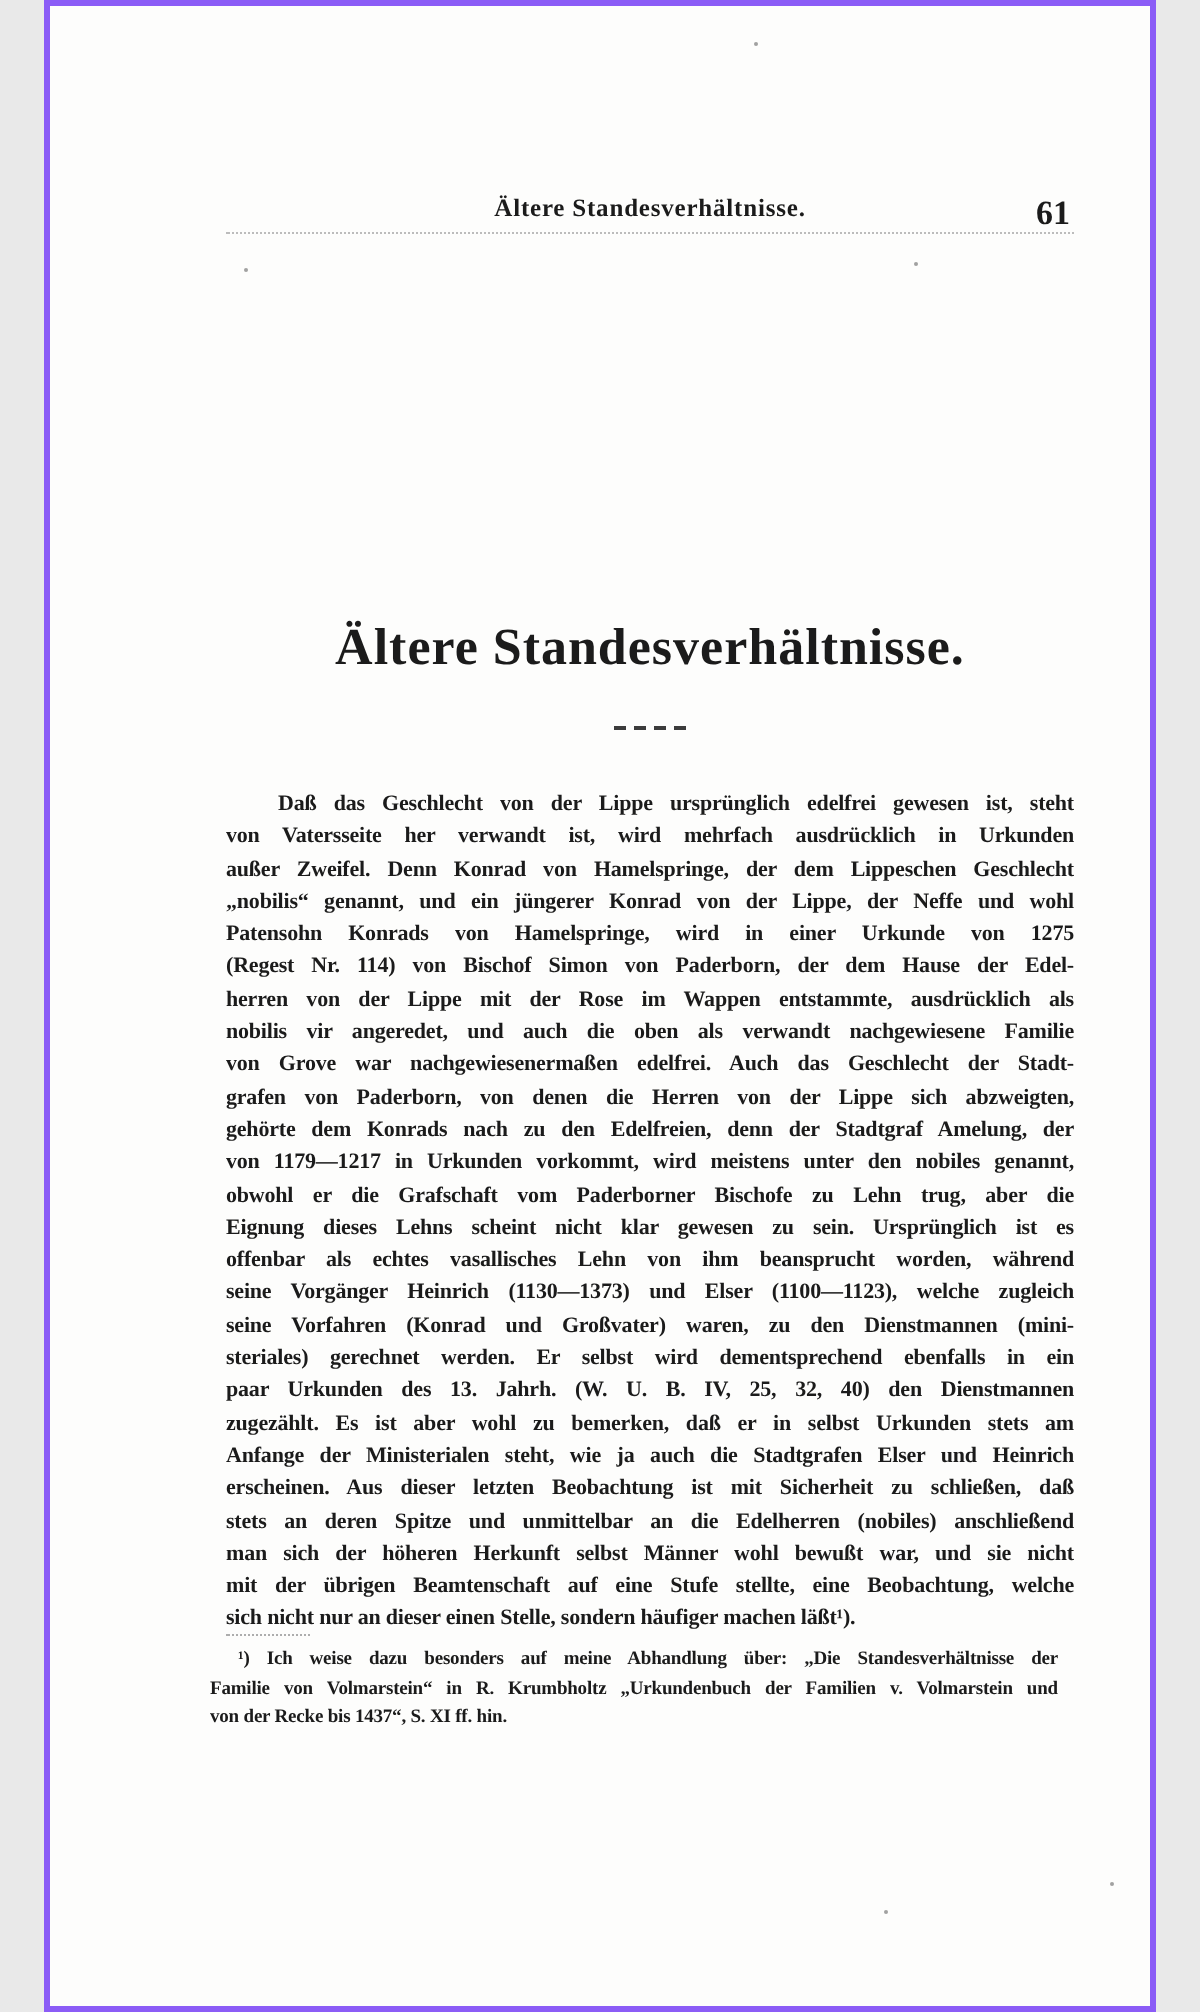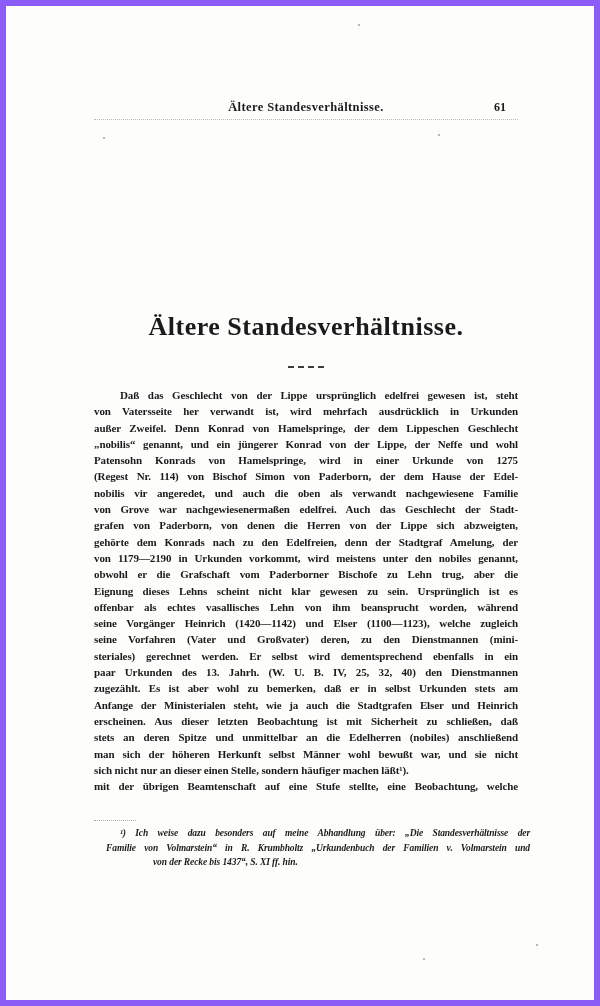--- a/index.html
+++ b/index.html
@@ -3,40 +3,40 @@
 <meta charset="utf-8">
 <style>
   :root{
     --paper:#fdfdfc;
     --ink:#1b1b1b;
     --faint:#9a9a9a;
   }
   html,body{margin:0;padding:0;background:#e9e9e9;}
   .page{
     position:relative;
-    width:600px;height:1006px;
+    width:556px;height:1006px;
     margin:0 auto;
     background:var(--paper);
-    border:6px solid #8b5cf6;
+    border:3px solid #8b5cf6;
     box-sizing:border-box;
     font-family:"Liberation Serif","DejaVu Serif",serif;
     color:var(--ink);
     overflow:hidden;
   }
   
   .running-header{
     position:absolute;left:88px;top:94px;width:424px;height:18px;
   }
   .running-title{
     text-align:center;
     font-size:12.5px;font-weight:700;letter-spacing:.4px;
   }
   .page-number{
-    position:absolute;right:12px;top:0;
-    font-size:12px;font-weight:700;
+    position:absolute;right:2px;top:0;
+    font-size:17px;font-weight:700;
   }
   .header-artifact{
     position:absolute;left:88px;top:113px;width:424px;height:0;
     border-top:1px dotted var(--faint);opacity:.65;
   }
   
   .chapter-title{
     position:absolute;left:88px;top:306px;width:424px;
     text-align:center;
     font-size:26px;font-weight:700;letter-spacing:.5px;
@@ -50,40 +50,39 @@
     position:absolute;left:88px;top:381px;width:424px;
     font-size:11px;font-weight:700;
     line-height:16.3px;
     letter-spacing:-.1px;
   }
   .text-line{
     text-align:justify;
     text-align-last:justify;
     white-space:normal;
   }
-  .text-line.indent{text-indent:26px;}
+  .text-line.indent{text-indent:26px;margin-top:10px;}
   .text-line.last{text-align-last:left;}
   
   .footnote-separator{
     position:absolute;left:88px;top:814px;width:42px;height:0;
     border-top:1px dotted var(--faint);opacity:.8;
   }
   .footnote{
-    position:absolute;left:100px;top:820px;width:424px;
+    position:absolute;left:80px;top:820px;width:424px;
     font-size:9.5px;font-weight:700;
     line-height:14.6px;
     letter-spacing:-.1px;
-    font-style:italic;
   }
   .footnote-line{
     text-align:justify;
     text-align-last:justify;
   }
   .footnote-line.indent{text-indent:14px;}
-  .footnote-line.last{text-align-last:left;margin-left:47px;}
+  .footnote-line.last{text-align-last:left;}
   
   .speck{
     position:absolute;width:2px;height:2px;border-radius:50%;
     background:#555;opacity:.55;
   }
 </style>
 </head>
 <body>
 
 <div class="page">
@@ -97,39 +96,40 @@
   <div class="chapter-title">Ältere Standesverhältnisse.</div>
   <div class="title-flourish"></div>
 
   <div class="body-text">
     <div class="text-line indent">Daß das Geschlecht von der Lippe ursprünglich edelfrei gewesen ist, steht</div>
     <div class="text-line">von Vatersseite her verwandt ist, wird mehrfach ausdrücklich in Urkunden</div>
     <div class="text-line">außer Zweifel.  Denn Konrad von Hamelspringe, der dem Lippeschen Geschlecht</div>
     <div class="text-line">„nobilis“ genannt, und ein jüngerer Konrad von der Lippe, der Neffe und wohl</div>
     <div class="text-line">Patensohn Konrads von Hamelspringe, wird in einer Urkunde von 1275</div>
     <div class="text-line">(Regest Nr. 114) von Bischof Simon von Paderborn, der dem Hause der Edel-</div>
+    <div class="text-line">herren von der Lippe mit der Rose im Wappen entstammte, ausdrücklich als</div>
     <div class="text-line">nobilis vir angeredet, und auch die oben als verwandt nachgewiesene Familie</div>
     <div class="text-line">von Grove war nachgewiesenermaßen edelfrei.  Auch das Geschlecht der Stadt-</div>
     <div class="text-line">grafen von Paderborn, von denen die Herren von der Lippe sich abzweigten,</div>
     <div class="text-line">gehörte dem Konrads nach zu den Edelfreien, denn der Stadtgraf Amelung, der</div>
-    <div class="text-line">von 1179—2190 in Urkunden vorkommt, wird meistens unter den nobiles genannt,</div>
+    <div class="text-line">von 1179—1217 in Urkunden vorkommt, wird meistens unter den nobiles genannt,</div>
     <div class="text-line">obwohl er die Grafschaft vom Paderborner Bischofe zu Lehn trug, aber die</div>
     <div class="text-line">Eignung dieses Lehns scheint nicht klar gewesen zu sein.  Ursprünglich ist es</div>
     <div class="text-line">offenbar als echtes vasallisches Lehn von ihm beansprucht worden, während</div>
-    <div class="text-line">seine Vorgänger Heinrich (1420—1142) und Elser (1100—1123), welche zugleich</div>
-    <div class="text-line">seine Vorfahren (Vater und Großvater) deren, zu den Dienstmannen (mini-</div>
+    <div class="text-line">seine Vorgänger Heinrich (1130—1373) und Elser (1100—1123), welche zugleich</div>
+    <div class="text-line">seine Vorfahren (Konrad und Großvater) waren, zu den Dienstmannen (mini-</div>
     <div class="text-line">steriales) gerechnet werden.  Er selbst wird dementsprechend ebenfalls in ein</div>
     <div class="text-line">paar Urkunden des 13. Jahrh. (W. U. B. IV, 25, 32, 40) den Dienstmannen</div>
     <div class="text-line">zugezählt.  Es ist aber wohl zu bemerken, daß er in selbst Urkunden stets am</div>
     <div class="text-line">Anfange der Ministerialen steht, wie ja auch die Stadtgrafen Elser und Heinrich</div>
     <div class="text-line">erscheinen.  Aus dieser letzten Beobachtung ist mit Sicherheit zu schließen, daß</div>
     <div class="text-line">stets an deren Spitze und unmittelbar an die Edelherren (nobiles) anschließend</div>
     <div class="text-line">man sich der höheren Herkunft selbst Männer wohl bewußt war, und sie nicht</div>
+    <div class="text-line">mit der übrigen Beamtenschaft auf eine Stufe stellte, eine Beobachtung, welche</div>
     <div class="text-line last">sich nicht nur an dieser einen Stelle, sondern häufiger machen läßt¹).</div>
-    <div class="text-line">mit der übrigen Beamtenschaft auf eine Stufe stellte, eine Beobachtung, welche</div>
   </div>
 
   <div class="footnote-separator"></div>
   <div class="footnote">
     <div class="footnote-line indent">¹) Ich weise dazu besonders auf meine Abhandlung über: „Die Standesverhältnisse der</div>
     <div class="footnote-line">Familie von Volmarstein“ in R. Krumbholtz „Urkundenbuch der Familien v. Volmarstein und</div>
     <div class="footnote-line last">von der Recke bis 1437“, S. XI ff. hin.</div>
   </div>
 
   <div class="speck" style="left:352px;top:18px;"></div>

